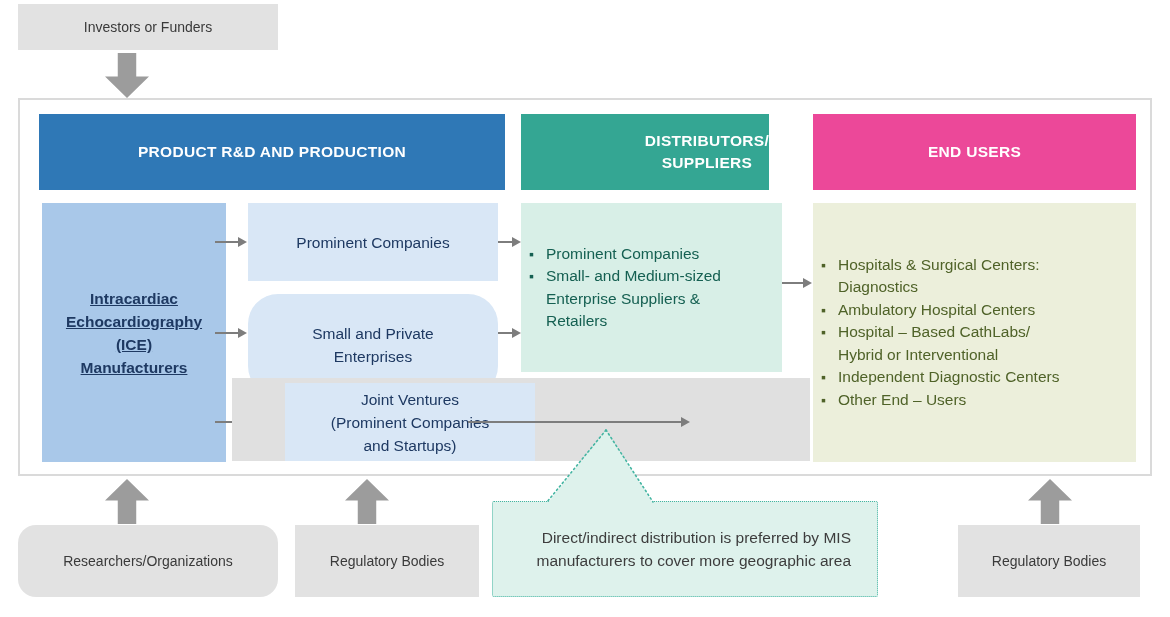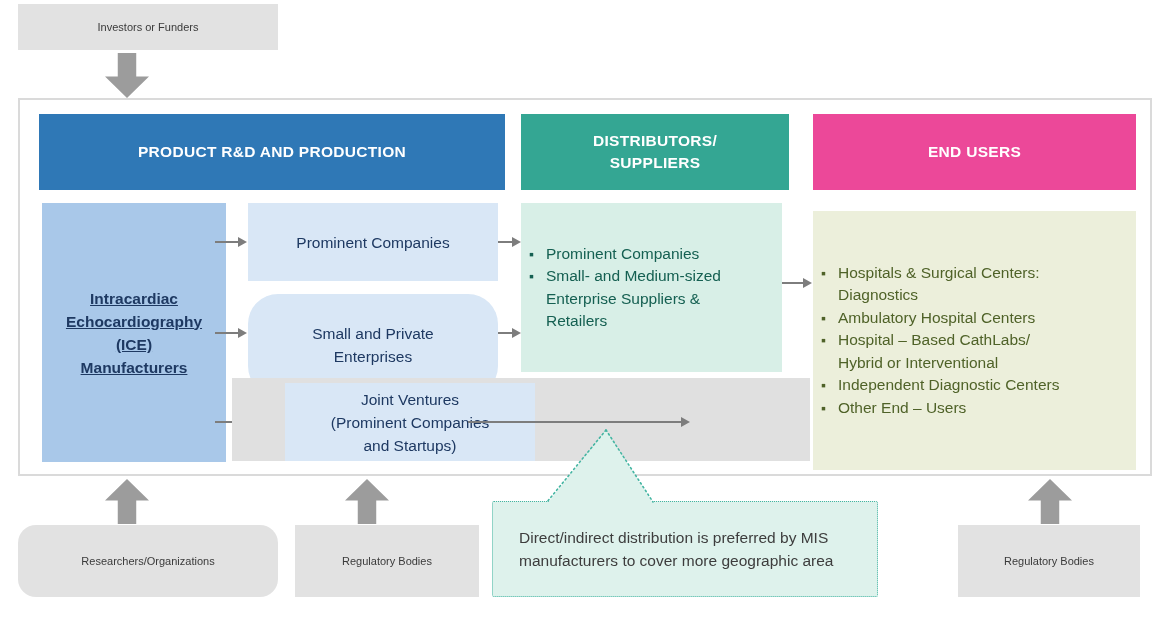--- a/index.html
+++ b/index.html
@@ -5,21 +5,21 @@
   * { margin:0; padding:0; box-sizing:border-box; }
   html,body { background:#ffffff; }
   .canvas {
     position:relative; width:1170px; height:617px; background:#ffffff;
     font-family:"Liberation Sans","DejaVu Sans",sans-serif; overflow:hidden;
   }
   .abs { position:absolute; }
 
   
   .gray-box {
-    background:#e2e2e2; color:#3a3a3a; font-size:11px;
+    background:#e2e2e2; color:#3a3a3a; font-size:14px;
     display:flex; align-items:center; justify-content:center; text-align:center;
   }
 
   
   .main-frame { border:2px solid #dadada; background:#ffffff; }
 
   
   .col-header {
     color:#ffffff; font-weight:bold; font-size:15.5px; letter-spacing:.3px;
     display:flex; align-items:center; justify-content:center; text-align:center;
@@ -41,21 +41,21 @@
     white-space:pre-line; line-height:23px;
   }
   .gray-band { background:#e0e0e0; }
 
   
   .panel {
     display:flex; flex-direction:column; justify-content:center;
     font-size:15.5px; line-height:22.5px;
   }
   .panel-distributors { background:#d8efe7; color:#156052; }
-  .panel-endusers { background:#ecefdb; color:#4f6228;margin-top:8px; }
+  .panel-endusers { background:#ecefdb; color:#4f6228; }
   .panel ul { list-style:none; }
   .panel li { position:relative; padding-left:25px; white-space:pre-line; }
   .panel li::before {
     content:"▪"; position:absolute; left:8px; top:0; font-size:14px;
   }
 
   
   .arrow { height:12px; }
   .arrow::before {
     content:""; position:absolute; left:0; right:7px; top:5px; height:1.8px;
@@ -74,40 +74,40 @@
   }
   .block-arrow-up {
     background:#9c9c9c;
     clip-path:polygon(50% 0, 100% 48%, 71% 48%, 71% 100%, 29% 100%, 29% 48%, 0 48%);
   }
 
   
   .callout-box {
     background:#def2ec; border:1.6px dotted #44b5a2; border-radius:2px;
     color:#3d3d3d; font-size:15.5px; line-height:23px;
-    display:flex; align-items:center; justify-content:center; text-align:left;
+    display:flex; align-items:center; justify-content:center; text-align:right;
     padding:10px 26px;
   }
 </style>
 </head>
 <body>
 
 <div class="canvas">
 
   <div class="abs gray-box" style="left:18px; top:4px; width:260px; height:46px;">
     <span>Investors or Funders</span>
   </div>
   <div class="abs block-arrow-down" style="left:105px; top:53px; width:44px; height:45px;"></div>
 
   <div class="abs main-frame" style="left:18px; top:98px; width:1134px; height:378px;"></div>
 
   <div class="abs col-header hdr-production" style="left:31px; top:114px; width:466px; height:76px;">
     <span>PRODUCT R&amp;D AND PRODUCTION</span>
   </div>
-  <div class="abs col-header hdr-distributors" style="left:521px; top:114px; width:268px; height:76px;">
+  <div class="abs col-header hdr-distributors" style="left:521px; top:114px; width:248px; height:76px;justify-content:flex-end;">
     <span>DISTRIBUTORS/
 SUPPLIERS</span>
   </div>
   <div class="abs col-header hdr-endusers" style="left:813px; top:114px; width:323px; height:76px;">
     <span>END USERS</span>
   </div>
 
   <div class="abs manufacturers-box" style="left:42px; top:203px; width:184px; height:259px;text-decoration:underline;">
     <span>Intracardiac
 Echocardiography

